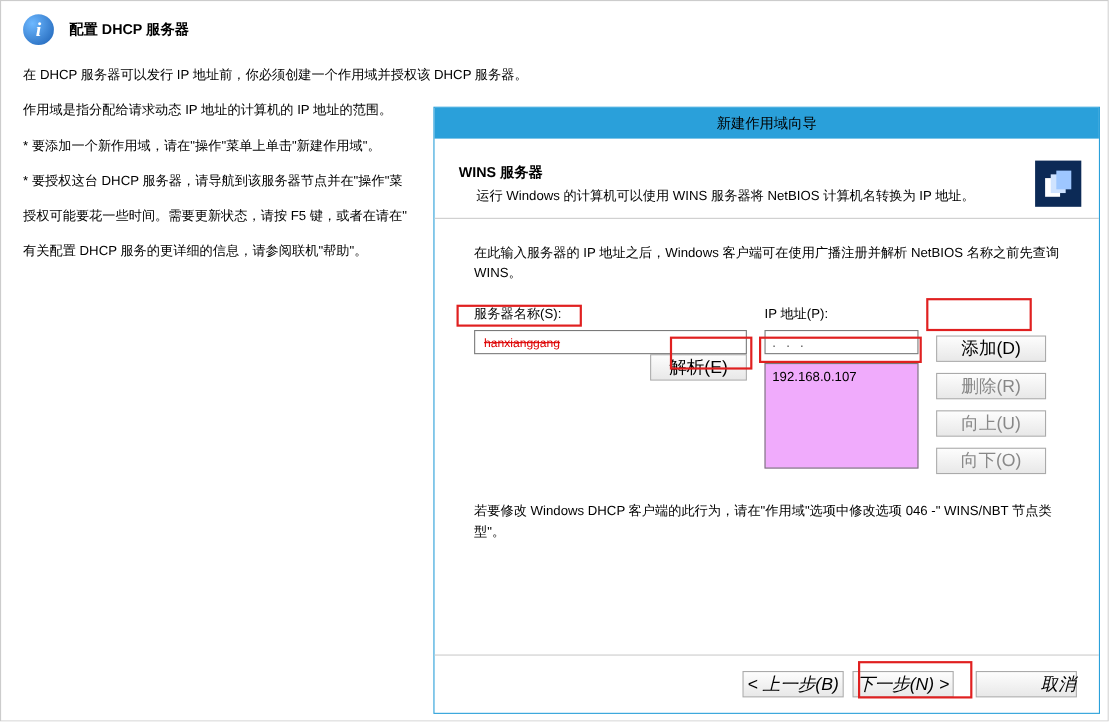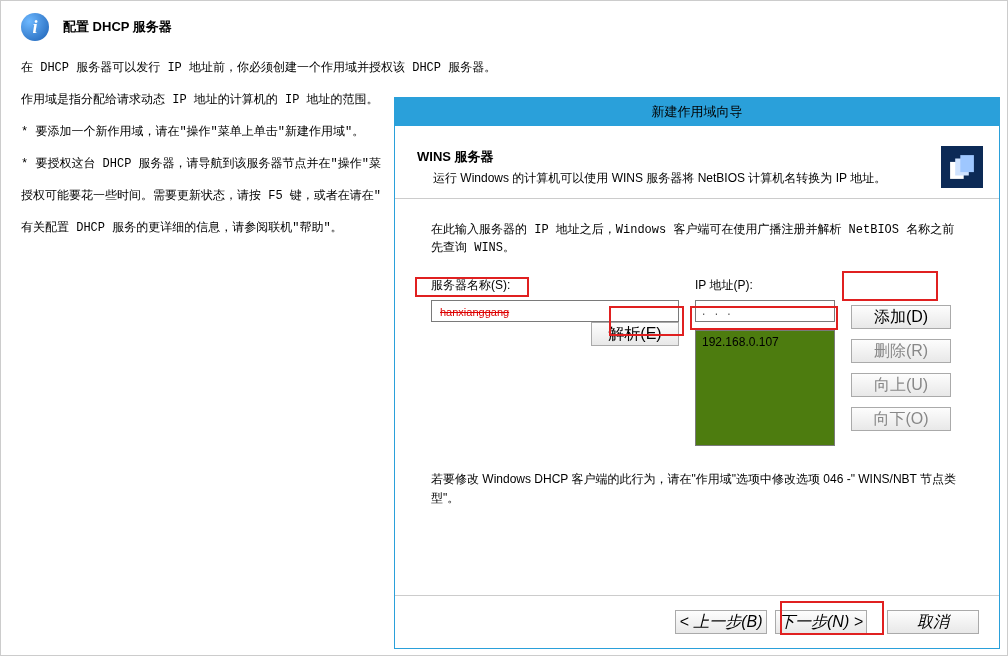--- a/index.html
+++ b/index.html
@@ -39,21 +39,20 @@
       font-size: 18px;
     }
     .bg-title {
       font-weight: bold;
       font-size: 13px;
     }
     .bg-body p {
       margin: 14px 0;
       font-size: 12px;
       line-height: 1.5;
-      font-family: Liberation Mono, monospace;
     }
     
     .wizard {
       position: absolute;
       left: 394px;
       top: 97px;
       width: 606px;
       height: 552px;
       background: #fff;
       border: 1px solid #2aa0da;
@@ -86,21 +85,21 @@
       display: flex;
       align-items: center;
       justify-content: center;
     }
     .wizard-icon svg { width: 34px; height: 34px; }
     .wizard-body {
       flex: 1;
       padding: 22px 36px 10px 36px;
       font-size: 12px;
     }
-    .wizard-body .intro { line-height: 1.5; margin-bottom: 20px; font-family: Liberation Mono, monospace; }
+    .wizard-body .intro { line-height: 1.5; margin-bottom: 20px; }
     .form-row {
       display: flex;
       gap: 16px;
       align-items: flex-start;
     }
     .left-col { width: 248px; }
     .mid-col { width: 140px; }
     .right-col { width: 100px; display:flex; flex-direction:column; gap:10px; }
     .field-label { margin-bottom: 6px; }
     .text-input {
@@ -117,23 +116,23 @@
       height: 22px;
       border: 1px solid #7a7a7a;
       padding: 2px 6px;
       font-size: 12px;
       background:#fff;
       display:flex;
       align-items:center;
     }
     .ip-listbox {
       width: 140px;
-      height: 116px;
+      height: 96px;
       border: 1px solid #7a7a7a;
-      background: #4d7c0f;
+      background: #f0abfc;
       margin-top: 8px;
       padding: 2px 6px;
       font-size: 12px;
     }
     .ip-listbox div { line-height: 18px; }
     .btn {
       display: inline-flex;
       align-items:center;
       justify-content:center;
       min-width: 88px;
@@ -252,21 +251,21 @@
 
     <div class="footer-note">若要修改 Windows DHCP 客户端的此行为，请在"作用域"选项中修改选项 046 -" WINS/NBT 节点类型"。</div>
   </div>
   <div class="wizard-footer">
     <button class="btn">
         <span>&lt; 上一步(B)</span>
       </button>
     <button class="btn">
         <span>下一步(N) &gt;</span>
       </button>
-    <button class="btn" style="margin-left:12px;">
+    <button class="btn" style="margin-left:12px;justify-content:flex-end;">
         <span>取消</span>
       </button>
   </div>
 </div>
 
 <div class="hl" style="left:415px; top:277px; width:114px; height:20px;"></div>
 <div class="hl" style="left:609px; top:306px; width:75px; height:30px;"></div>
 <div class="hl" style="left:690px; top:306px; width:148px; height:24px;"></div>
 <div class="hl" style="left:842px; top:271px; width:96px; height:30px;"></div>
 <div class="hl" style="left:780px; top:601px; width:104px; height:34px;"></div>

